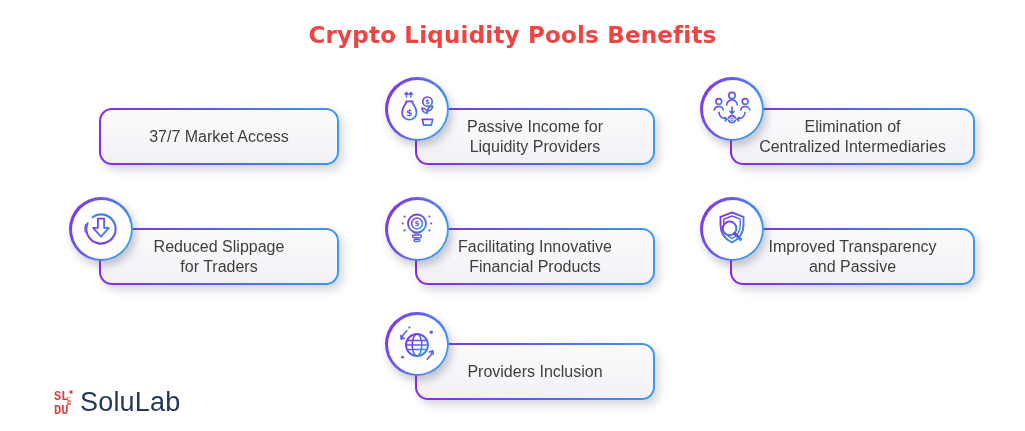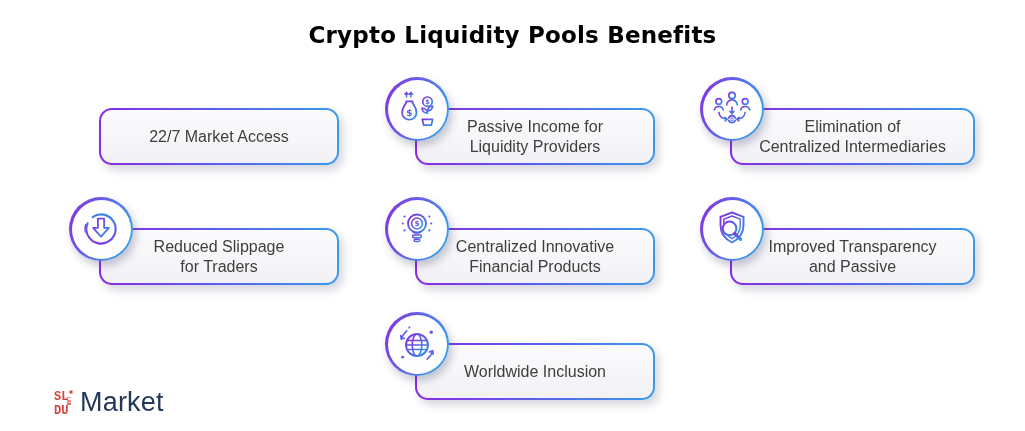--- a/index.html
+++ b/index.html
@@ -3,21 +3,21 @@
 <meta charset="utf-8">
 <style>
   html,body{margin:0;padding:0;background:#ffffff;}
   .stage{
     position:relative;width:1025px;height:431px;background:#ffffff;overflow:hidden;
     font-family:"Liberation Sans",sans-serif;
   }
   .title{
     position:absolute;top:22px;left:0;width:100%;text-align:center;
     font-family:"DejaVu Sans",sans-serif;font-weight:bold;font-size:23px;
-    color:#000000;letter-spacing:.2px;
+    color:#ef4444;letter-spacing:.2px;
   }
   .card{position:absolute;height:57px;}
   .card-box{
     position:absolute;inset:0;border-radius:13px;padding:2px;box-sizing:border-box;
     background:linear-gradient(90deg,#8A2BE2 0%,#5E5AE8 45%,#3A9BEA 100%);
     box-shadow:4px 5px 9px rgba(70,70,110,.22);
   }
   .card-inner{
     width:100%;height:100%;border-radius:11px;box-sizing:border-box;
     background:linear-gradient(180deg,#fbfbfd 0%,#f2f2f6 100%);
@@ -49,21 +49,21 @@
 </head>
 <body>
 
 <div class="stage">
 
   <div class="title">Crypto Liquidity Pools Benefits</div>
 
   <div class="card" style="left:99px;top:108px;width:240px;">
     <div class="card-box">
       <div class="card-inner">
-        <span class="card-label">22/7 Market Access</span>
+        <span class="card-label">37/7 Market Access</span>
       </div>
     </div>
   </div>
 
   <div class="card" style="left:415px;top:108px;width:240px;">
     <div class="card-box">
       <div class="card-inner">
         <span class="card-label">Passive Income for
 Liquidity Providers</span>
       </div>
@@ -146,21 +146,21 @@
           <path d="M16.9 9.6 h6.2 V18.8 h4.8 L20 27.6 L12.1 18.8 h4.8 z" stroke="url(#g4)" stroke-width="1.8" stroke-linejoin="round"></path>
           <path d="M16.9 12.9 h6.2" stroke="url(#g4)" stroke-width="1.4"></path>
         </svg>
       </div>
     </div>
   </div>
 
   <div class="card" style="left:415px;top:228px;width:240px;">
     <div class="card-box">
       <div class="card-inner">
-        <span class="card-label">Centralized Innovative
+        <span class="card-label">Facilitating Innovative
 Financial Products</span>
       </div>
     </div>
     <div class="icon-circle">
       <div class="icon-bg">
         <svg width="40" height="40" viewBox="0 0 40 40" fill="none">
           <defs>
               <linearGradient id="g5" x1="0" y1="0" x2="1" y2="1">
             <stop offset="0" stop-color="#8A2BE2"></stop>
                 <stop offset="1" stop-color="#2E96E8"></stop>
@@ -204,21 +204,21 @@
           <circle cx="17.6" cy="19.4" r="6.8" fill="#fefefe" stroke="url(#g6)" stroke-width="2"></circle>
           <path d="M22.7 24.5 L28.6 30.4" stroke="url(#g6)" stroke-width="3.1" stroke-linecap="round"></path>
         </svg>
       </div>
     </div>
   </div>
 
   <div class="card" style="left:415px;top:343px;width:240px;">
     <div class="card-box">
       <div class="card-inner">
-        <span class="card-label">Worldwide Inclusion</span>
+        <span class="card-label">Providers Inclusion</span>
       </div>
     </div>
     <div class="icon-circle">
       <div class="icon-bg">
         <svg width="40" height="40" viewBox="0 0 40 40" fill="none">
           <defs>
               <linearGradient id="g7" x1="0" y1="0" x2="1" y2="1">
             <stop offset="0" stop-color="#8A2BE2"></stop>
                 <stop offset="1" stop-color="#2E96E8"></stop>
           </linearGradient>
@@ -236,16 +236,16 @@
     </div>
   </div>
 
   <div class="logo">
     <svg class="logo-mark" width="20" height="28" viewBox="0 0 20 28">
       <text x="0" y="11" font-size="12" fill="#D8423C">SL</text>
       <text x="0" y="25" font-size="12" fill="#D8423C">DU</text>
       <rect x="15.5" y="1.5" width="3" height="3" fill="#D8423C"></rect>
       <text x="15" y="12" font-size="4.5" fill="#D8423C" transform="rotate(90 16 9)">LAB</text>
     </svg>
-    <span class="logo-text">Market</span>
+    <span class="logo-text">SoluLab</span>
   </div>
 
 </div>
 
 </body></html>

